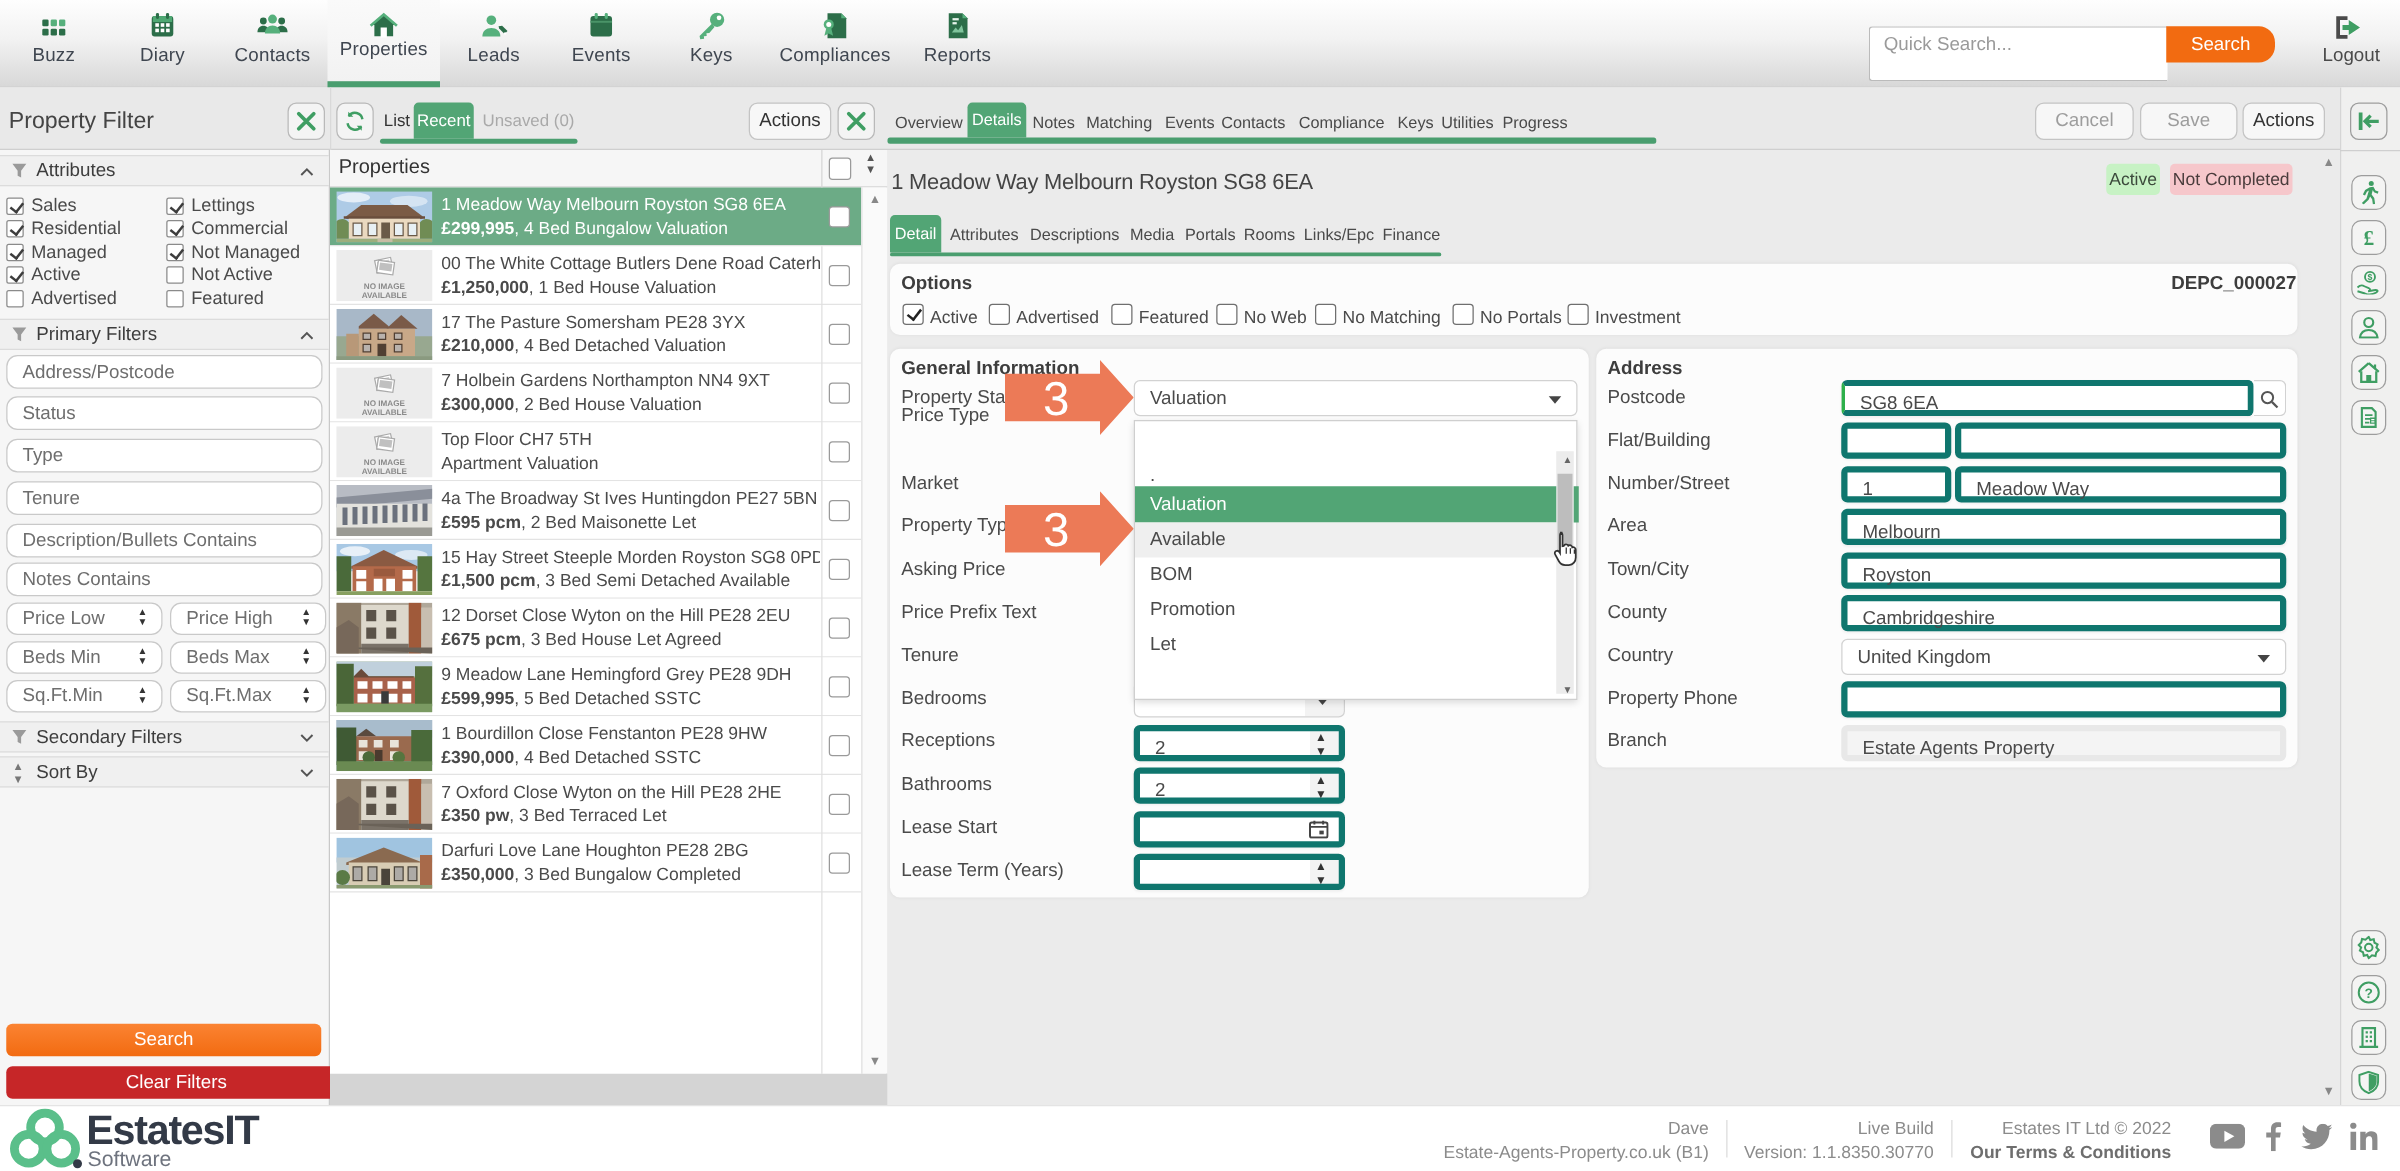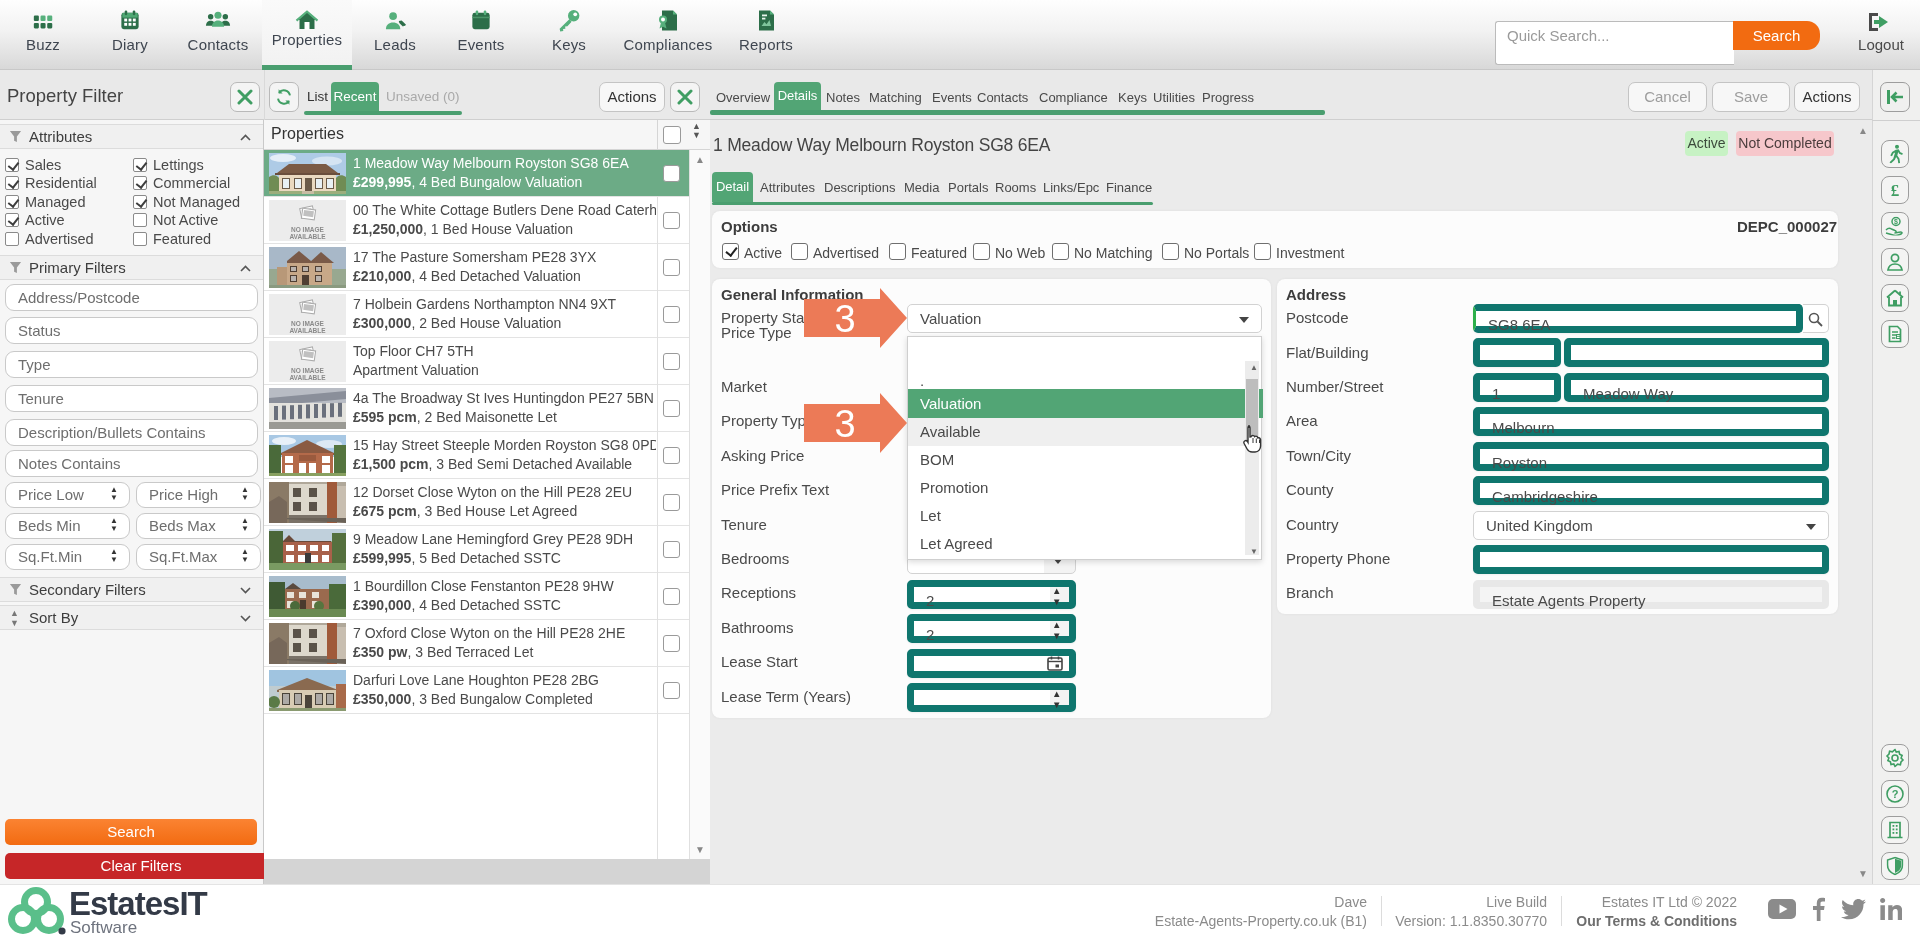--- a/index.html
+++ b/index.html
@@ -94,21 +94,21 @@
 #badge-notadv { position:absolute; left:1736px; top:131px; width:98px; height:25px; background:#f6c7cb;
   border-radius:4px; font-size:14px; color:#4a3c3c; text-align:center; line-height:25px; }
 #tab-detail { position:absolute; left:712px; top:172px; width:41px; height:30px; background:#52a575;
   border-radius:4px 4px 0 0; color:#fff; font-size:13px; text-align:center; line-height:30px; }
 .stab { position:absolute; top:180px; font-size:13px; color:#4a4a4a; }
 #stab-underline { position:absolute; left:712px; top:202px; width:441px; height:3px; background:#4a9e6f; border-radius:2px; }
 
 .panel { position:absolute; background:#fcfcfc; border-radius:8px; box-shadow:0 0 3px rgba(0,0,0,0.06); }
 .plabel-b { font-weight:bold; font-size:15px; color:#3d3d3d; position:absolute; }
 .frmlabel { position:absolute; font-size:15px; color:#4a4a4a; }
-.frminput { position:absolute; background:#fff; border:7px solid #0f766e; border-radius:5px; height:29px;
+.frminput { position:absolute; background:#fff; border:5px solid #0f766e; border-radius:5px; height:29px;
   font-size:15px; color:#4a4a4a; line-height:27px; padding-left:12px; box-shadow:0 1px 2px rgba(0,0,0,0.05); }
 .frmselect { position:absolute; background:#fff; border:1px solid #d2d2d2; border-radius:5px; height:29px;
   font-size:15px; color:#4a4a4a; line-height:27px; padding-left:12px; }
 .frmselect::after { content:""; position:absolute; right:12px; top:12px; border:5px solid transparent; border-top:6px solid #444; }
 .spin2 { position:absolute; font-size:9.5px; color:#333; line-height:11px; }
 
 
 .ocb { position:absolute; top:243px; width:17px; height:17px; background:#fff; border:1.5px solid #6f6f6f; border-radius:3px; }
 .ocb.checked::after { content:""; position:absolute; left:4.5px; top:1px; width:5px; height:9px;
   border:solid #222; border-width:0 2.4px 2.4px 0; transform:rotate(38deg); }
@@ -763,21 +763,20 @@
 <div class="frminput" style="left:1473px;top:545px;width:356px;"></div>
 <div class="frminput" style="left:1473px;top:580px;width:356px;background:#f4f4f4;border-color:#e8e8e8;box-shadow:none;">Estate Agents Property</div>
 
 <div id="dropdown">
   <div class="ditem" style="top:30px;">.</div>
   <div class="ditem" style="top:52px;height:29px;line-height:29px;background:#52a575;color:#fff;width:355px;">Valuation</div>
   <div class="ditem" style="top:81px;height:28px;background:#efefef;">Available</div>
   <div class="ditem" style="top:109px;">BOM</div>
   <div class="ditem" style="top:137px;">Promotion</div>
   <div class="ditem" style="top:165px;">Let</div>
-  <div class="ditem" style="top:193px;">Let Agreed</div>
   <div id="dd-scroll">
       <div id="dd-thumb"></div>
     </div>
   <span style="position:absolute;right:3px;top:26px;font-size:8px;color:#666;">▲</span>
   <span style="position:absolute;right:3px;bottom:3px;font-size:8px;color:#666;">▼</span>
 </div>
 
 <svg class="oarrow" style="left:804px;top:288px;" width="103" height="60" viewBox="0 0 103 60">
     <path d="M0 11h76V0l27 30-27 30V49H0z" fill="#ec7a57"></path>
     <text x="41" y="44" font-size="38" fill="#fff" text-anchor="middle" font-family="Liberation Sans">3</text>

